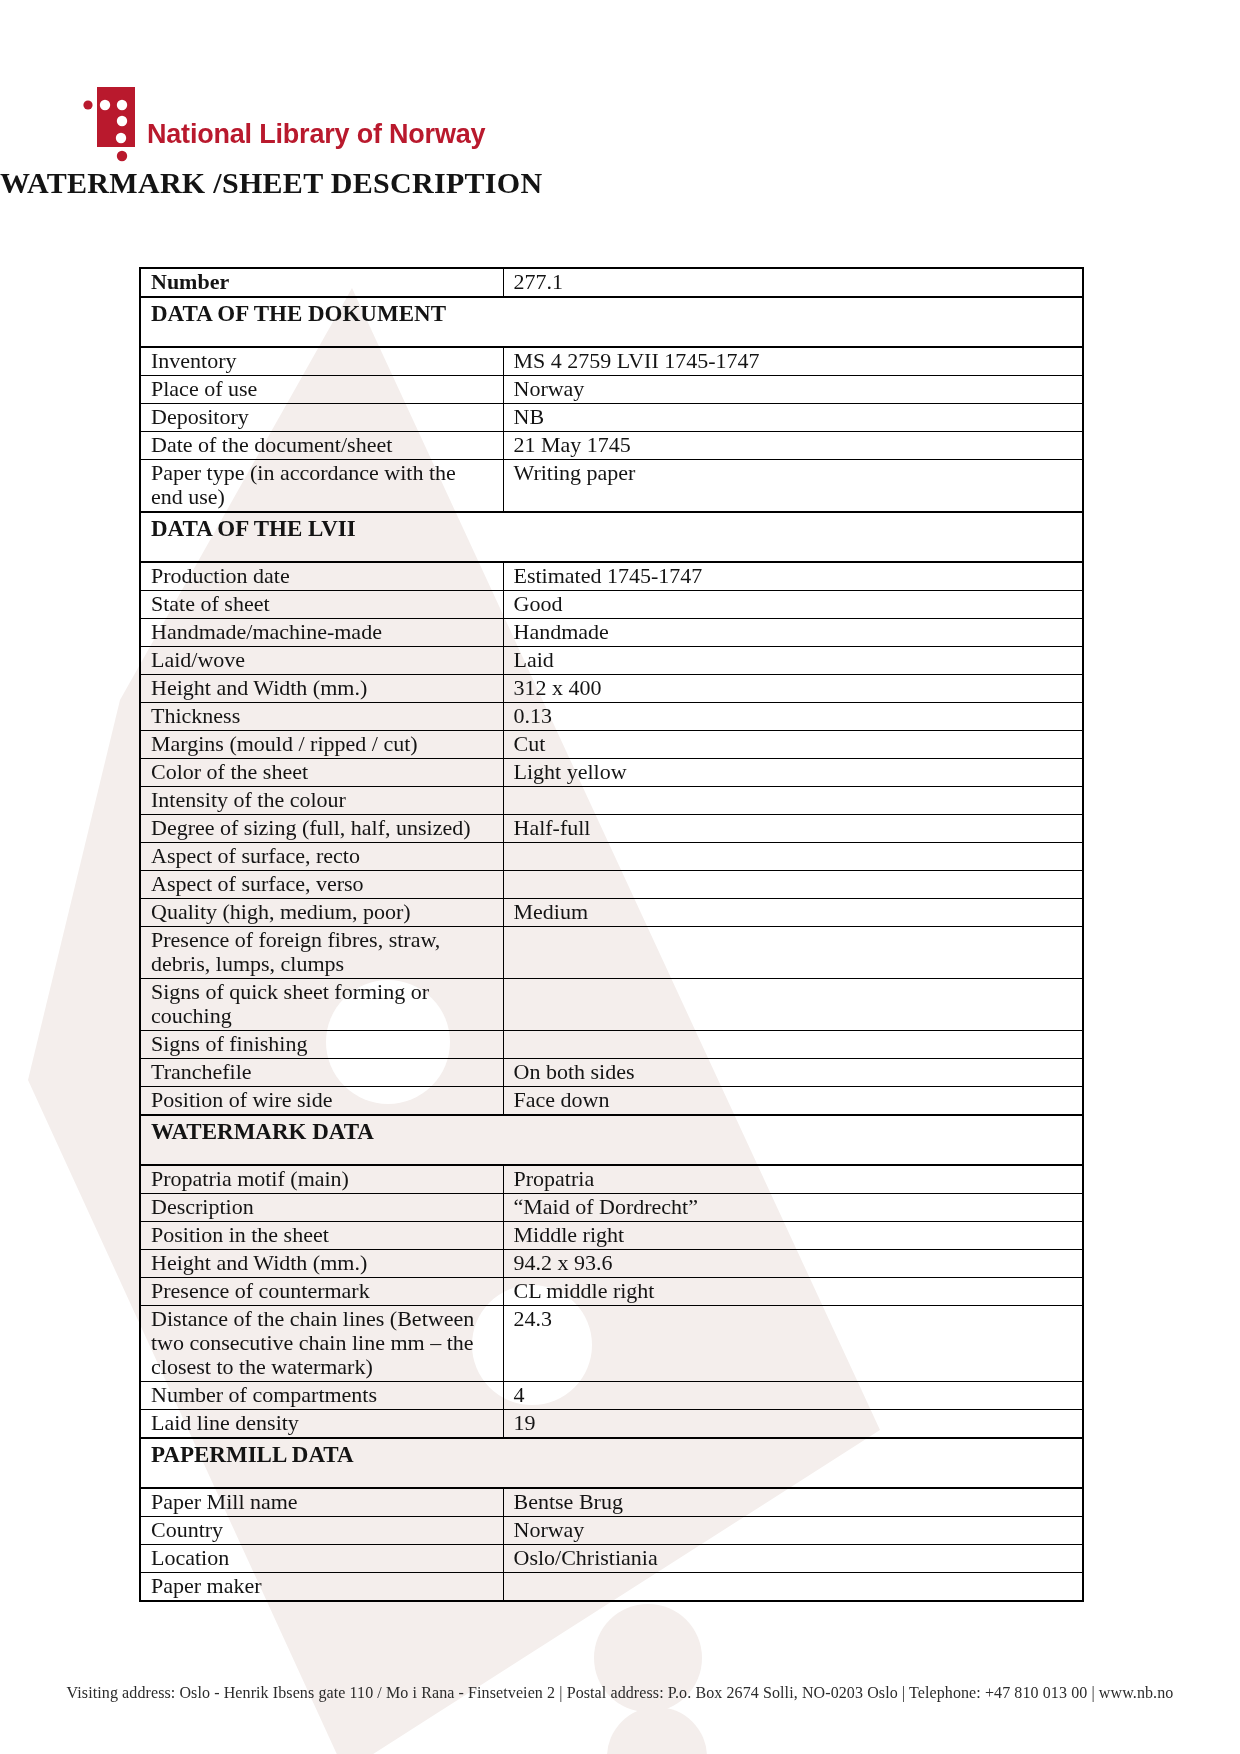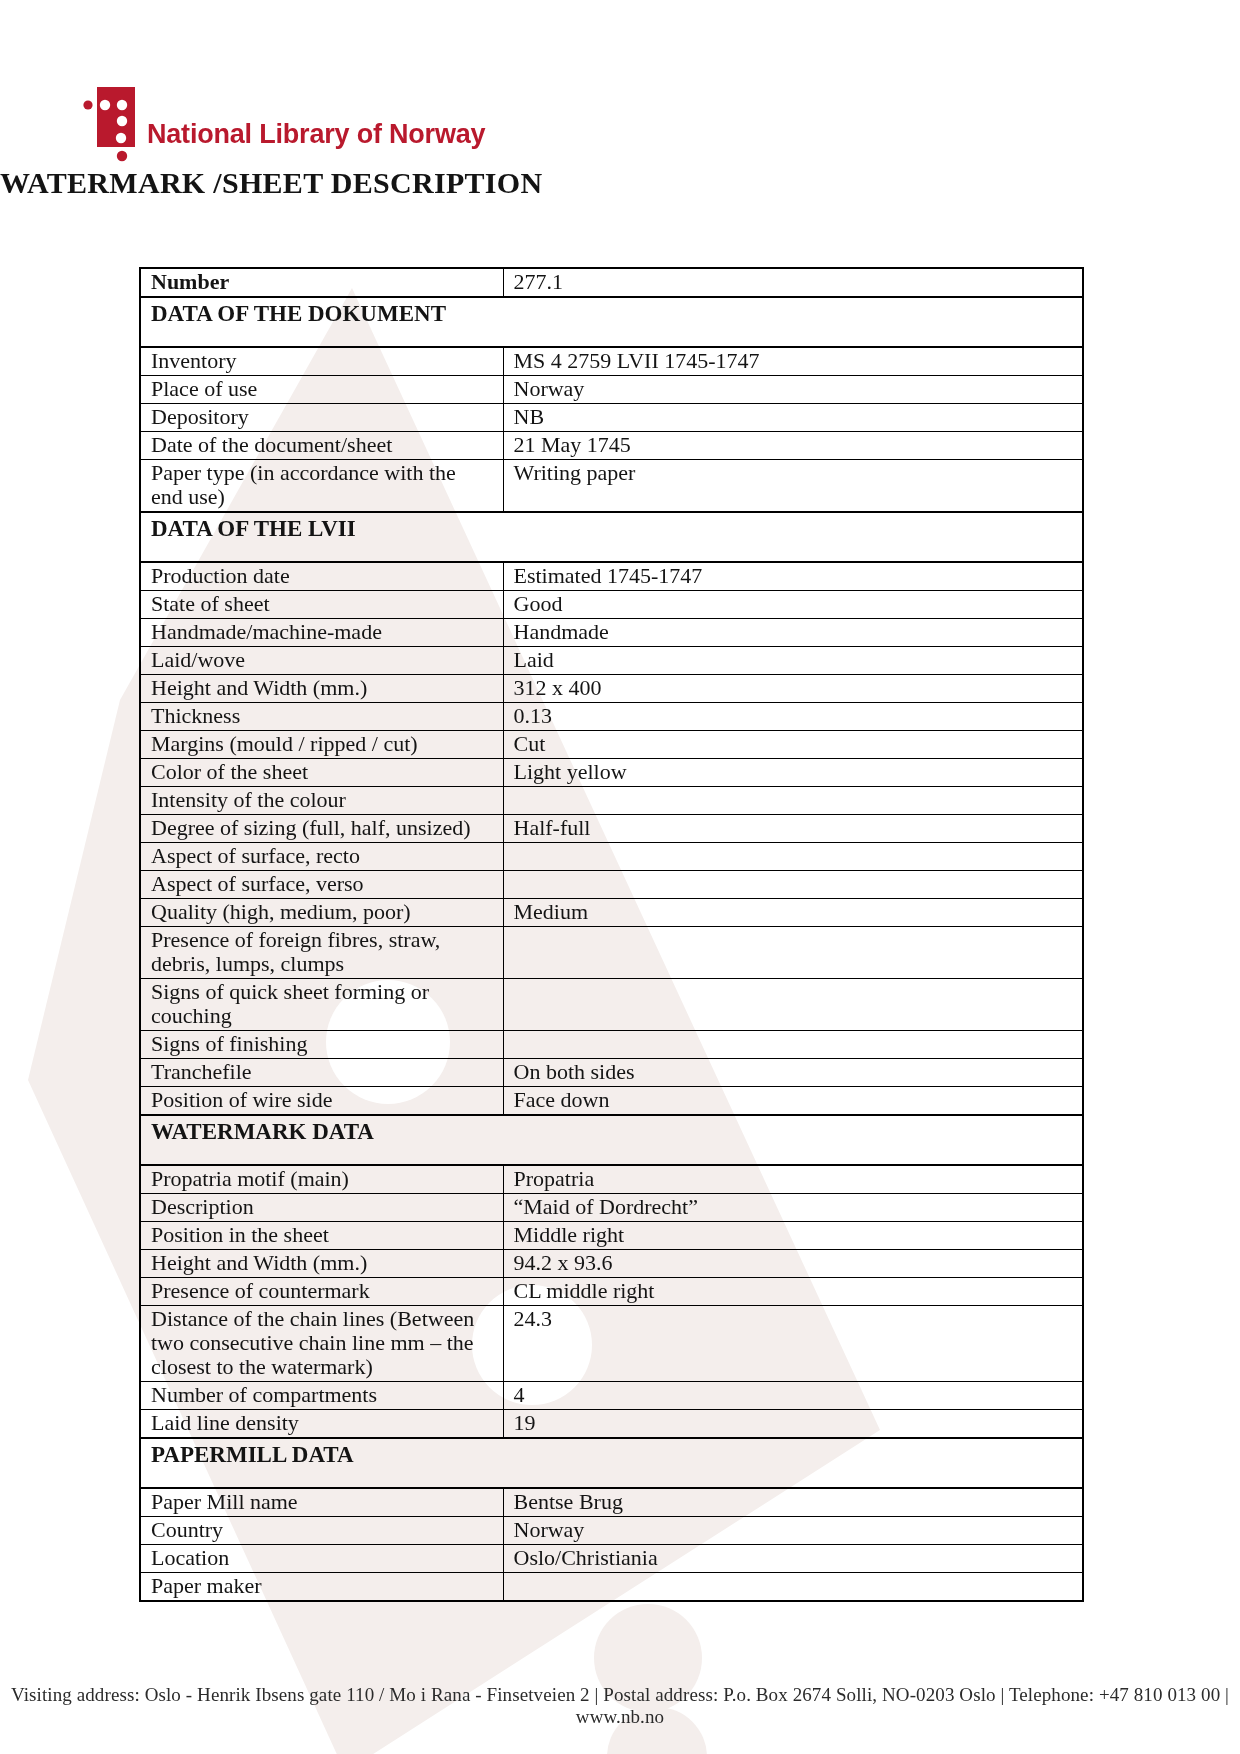--- a/index.html
+++ b/index.html
@@ -58,21 +58,21 @@
     font-weight:bold;font-size:23px;
     padding:4px 10px 20px 10px;
   }
   .desc-table td.label-cell{}
   .desc-table td.bold-label{font-weight:bold;}
 
   
   .footer{
     position:absolute;left:0;top:1684px;width:1240px;
     text-align:center;
-    font-size:19px;letter-spacing:0.1px;
+    font-size:16px;letter-spacing:0.1px;
     color:#2b2b2b;
   }
 </style>
 </head>
 <body>
 
 <div class="page">
 
   <svg class="bg-watermark" viewBox="0 0 1240 1754" xmlns="http://www.w3.org/2000/svg" aria-hidden="true">
     <polygon points="352,288 880,1430 345,1772 28,1080 120,700" style="fill:var(--watermark-tint)"></polygon>

